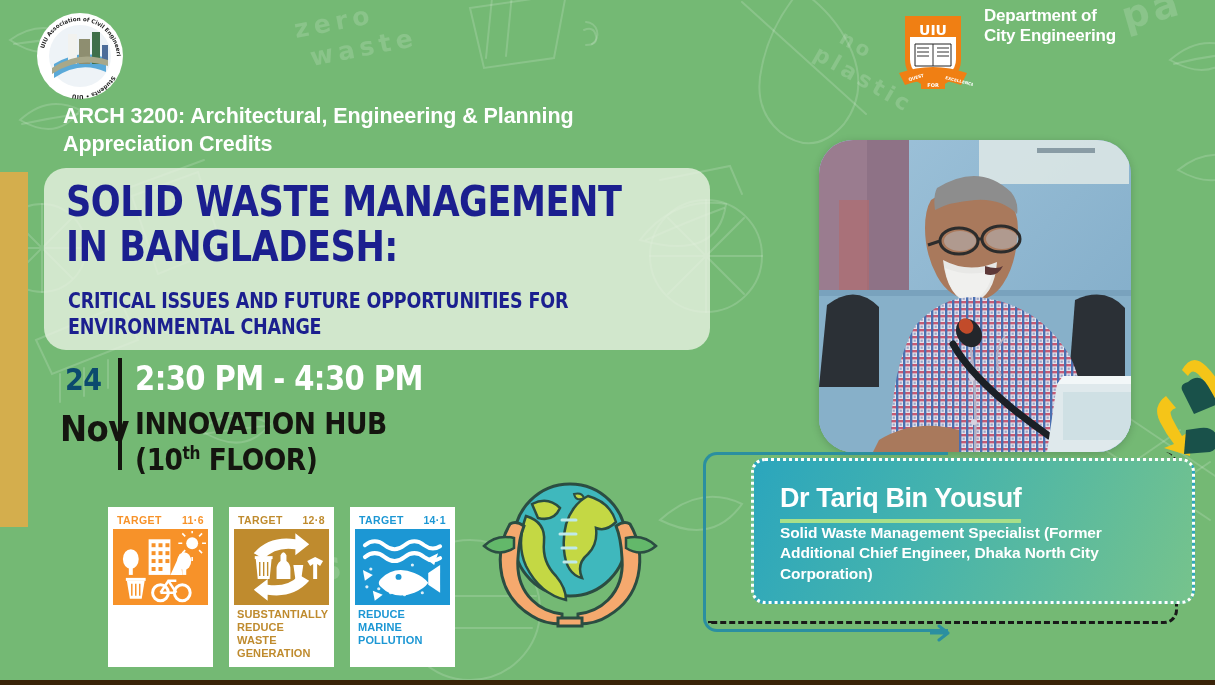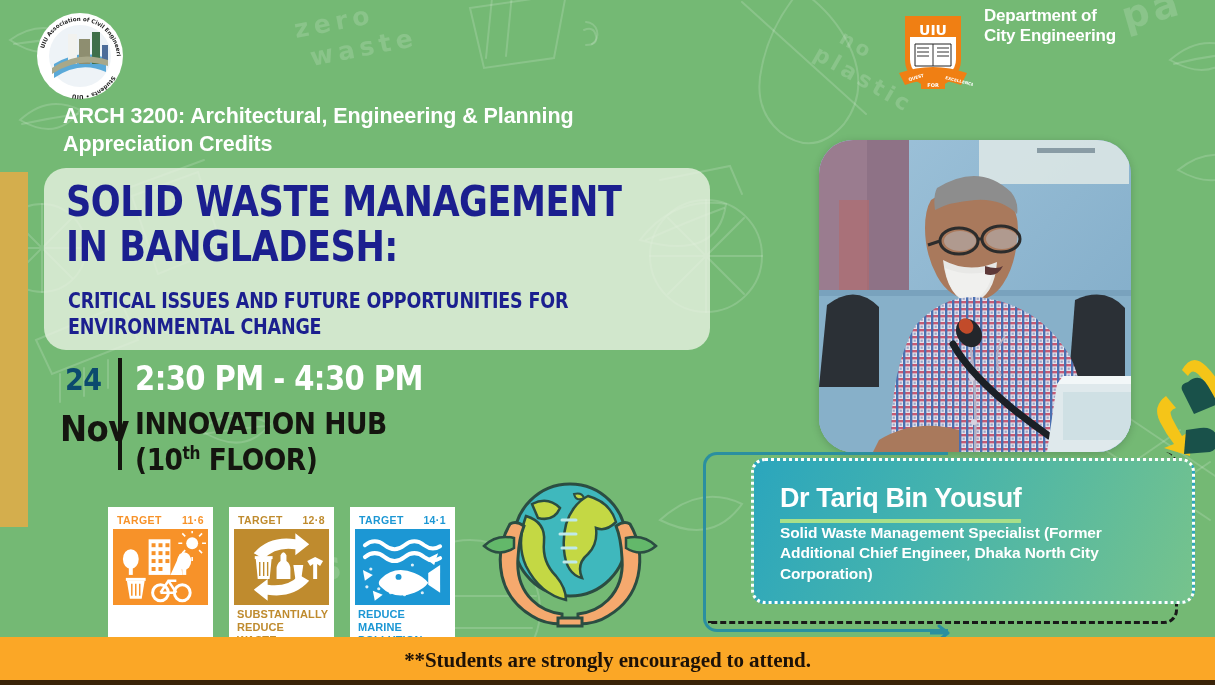--- a/index.html
+++ b/index.html
@@ -527,18 +527,15 @@
     <svg viewBox="0 0 22 18">
         <path d="M0 9 h16 M9 2 l9 7 l-9 7" fill="none" stroke="#2b8fa0" stroke-width="3" stroke-linecap="round" stroke-linejoin="round"></path>
       </svg>
   </div>
 
   <div class="speaker-card">
     <div class="speaker-name">Dr Tariq Bin Yousuf</div>
     <div class="speaker-role">Solid Waste Management Specialist (Former Additional Chief Engineer, Dhaka North City Corporation)</div>
   </div>
 
-  <div class="footer-bar">
-    <div class="footer-text">**Students are strongly encouraged to attend.</div>
-  </div>
   <div class="footer-strip"></div>
 
 </div>
 
 </body></html>

